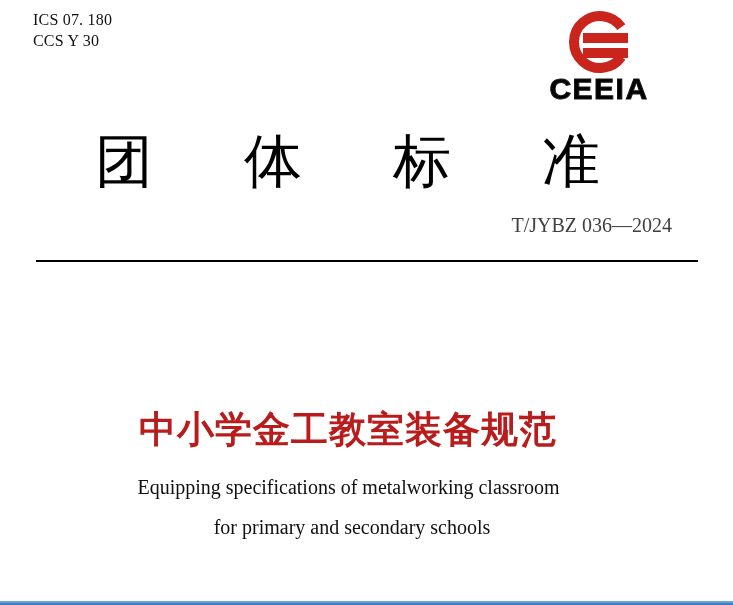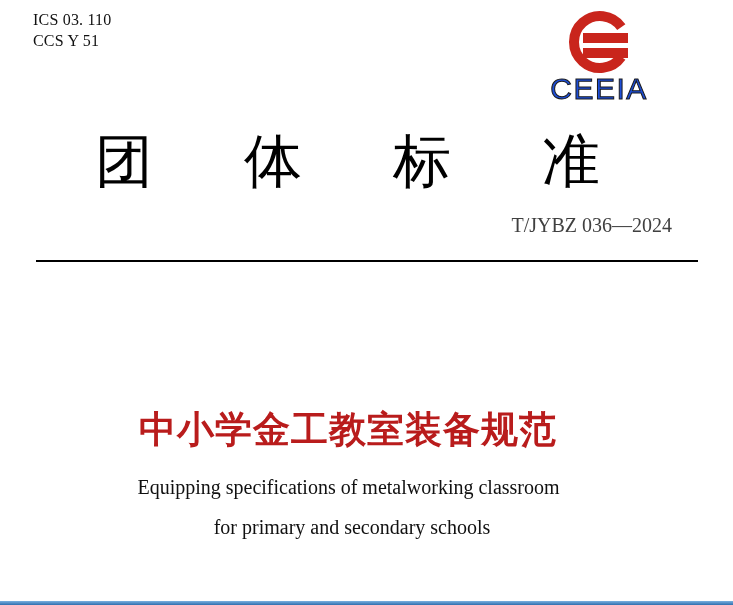--- a/index.html
+++ b/index.html
@@ -21,25 +21,25 @@
   }
 
   
   .logo {
     position:absolute; left:524px; top:6px; width:150px;
     text-align:center;
   }
   .logo svg { display:block; margin:0 auto; }
   .logo-text {
     font-family:"Liberation Sans","DejaVu Sans",sans-serif;
-    font-weight:400;
+    font-weight:700;
     font-size:30px;
     line-height:26px;
     letter-spacing:1.5px;
-    color:#1d4ed8;
+    color:#000000;
     -webkit-text-stroke:1px #181818;
     margin-top:2px;
   }
 
   
   .masthead-title {
     position:absolute; left:95px; top:131px; width:505px;
     display:flex; justify-content:space-between;
     font-family:"Liberation Sans","DejaVu Sans",sans-serif;
     font-size:58px; line-height:60px;
@@ -81,22 +81,22 @@
     position:absolute; left:0; right:0; bottom:0; height:4px;
     background:linear-gradient(180deg,#7ab0e0 0%, #2f6fae 100%);
   }
 </style>
 </head>
 <body>
 
 <div class="page">
 
   <div class="header-meta">
-    <div>ICS 03. 110</div>
-    <div>CCS Y 51</div>
+    <div>ICS 07. 180</div>
+    <div>CCS Y 30</div>
   </div>
 
   <div class="logo">
     <svg width="76" height="68" viewBox="0 0 76 68">
       <path d="M 60.3 21.1 A 26 26 0 1 0 60.3 50.9" fill="none" stroke-width="10" stroke="#c9251c"></path>
       <rect x="22" y="27" width="45" height="10" fill="#c9251c"></rect>
       <rect x="22" y="42" width="45" height="10" fill="#c9251c"></rect>
     </svg>
     <div class="logo-text">CEEIA</div>
   </div>

